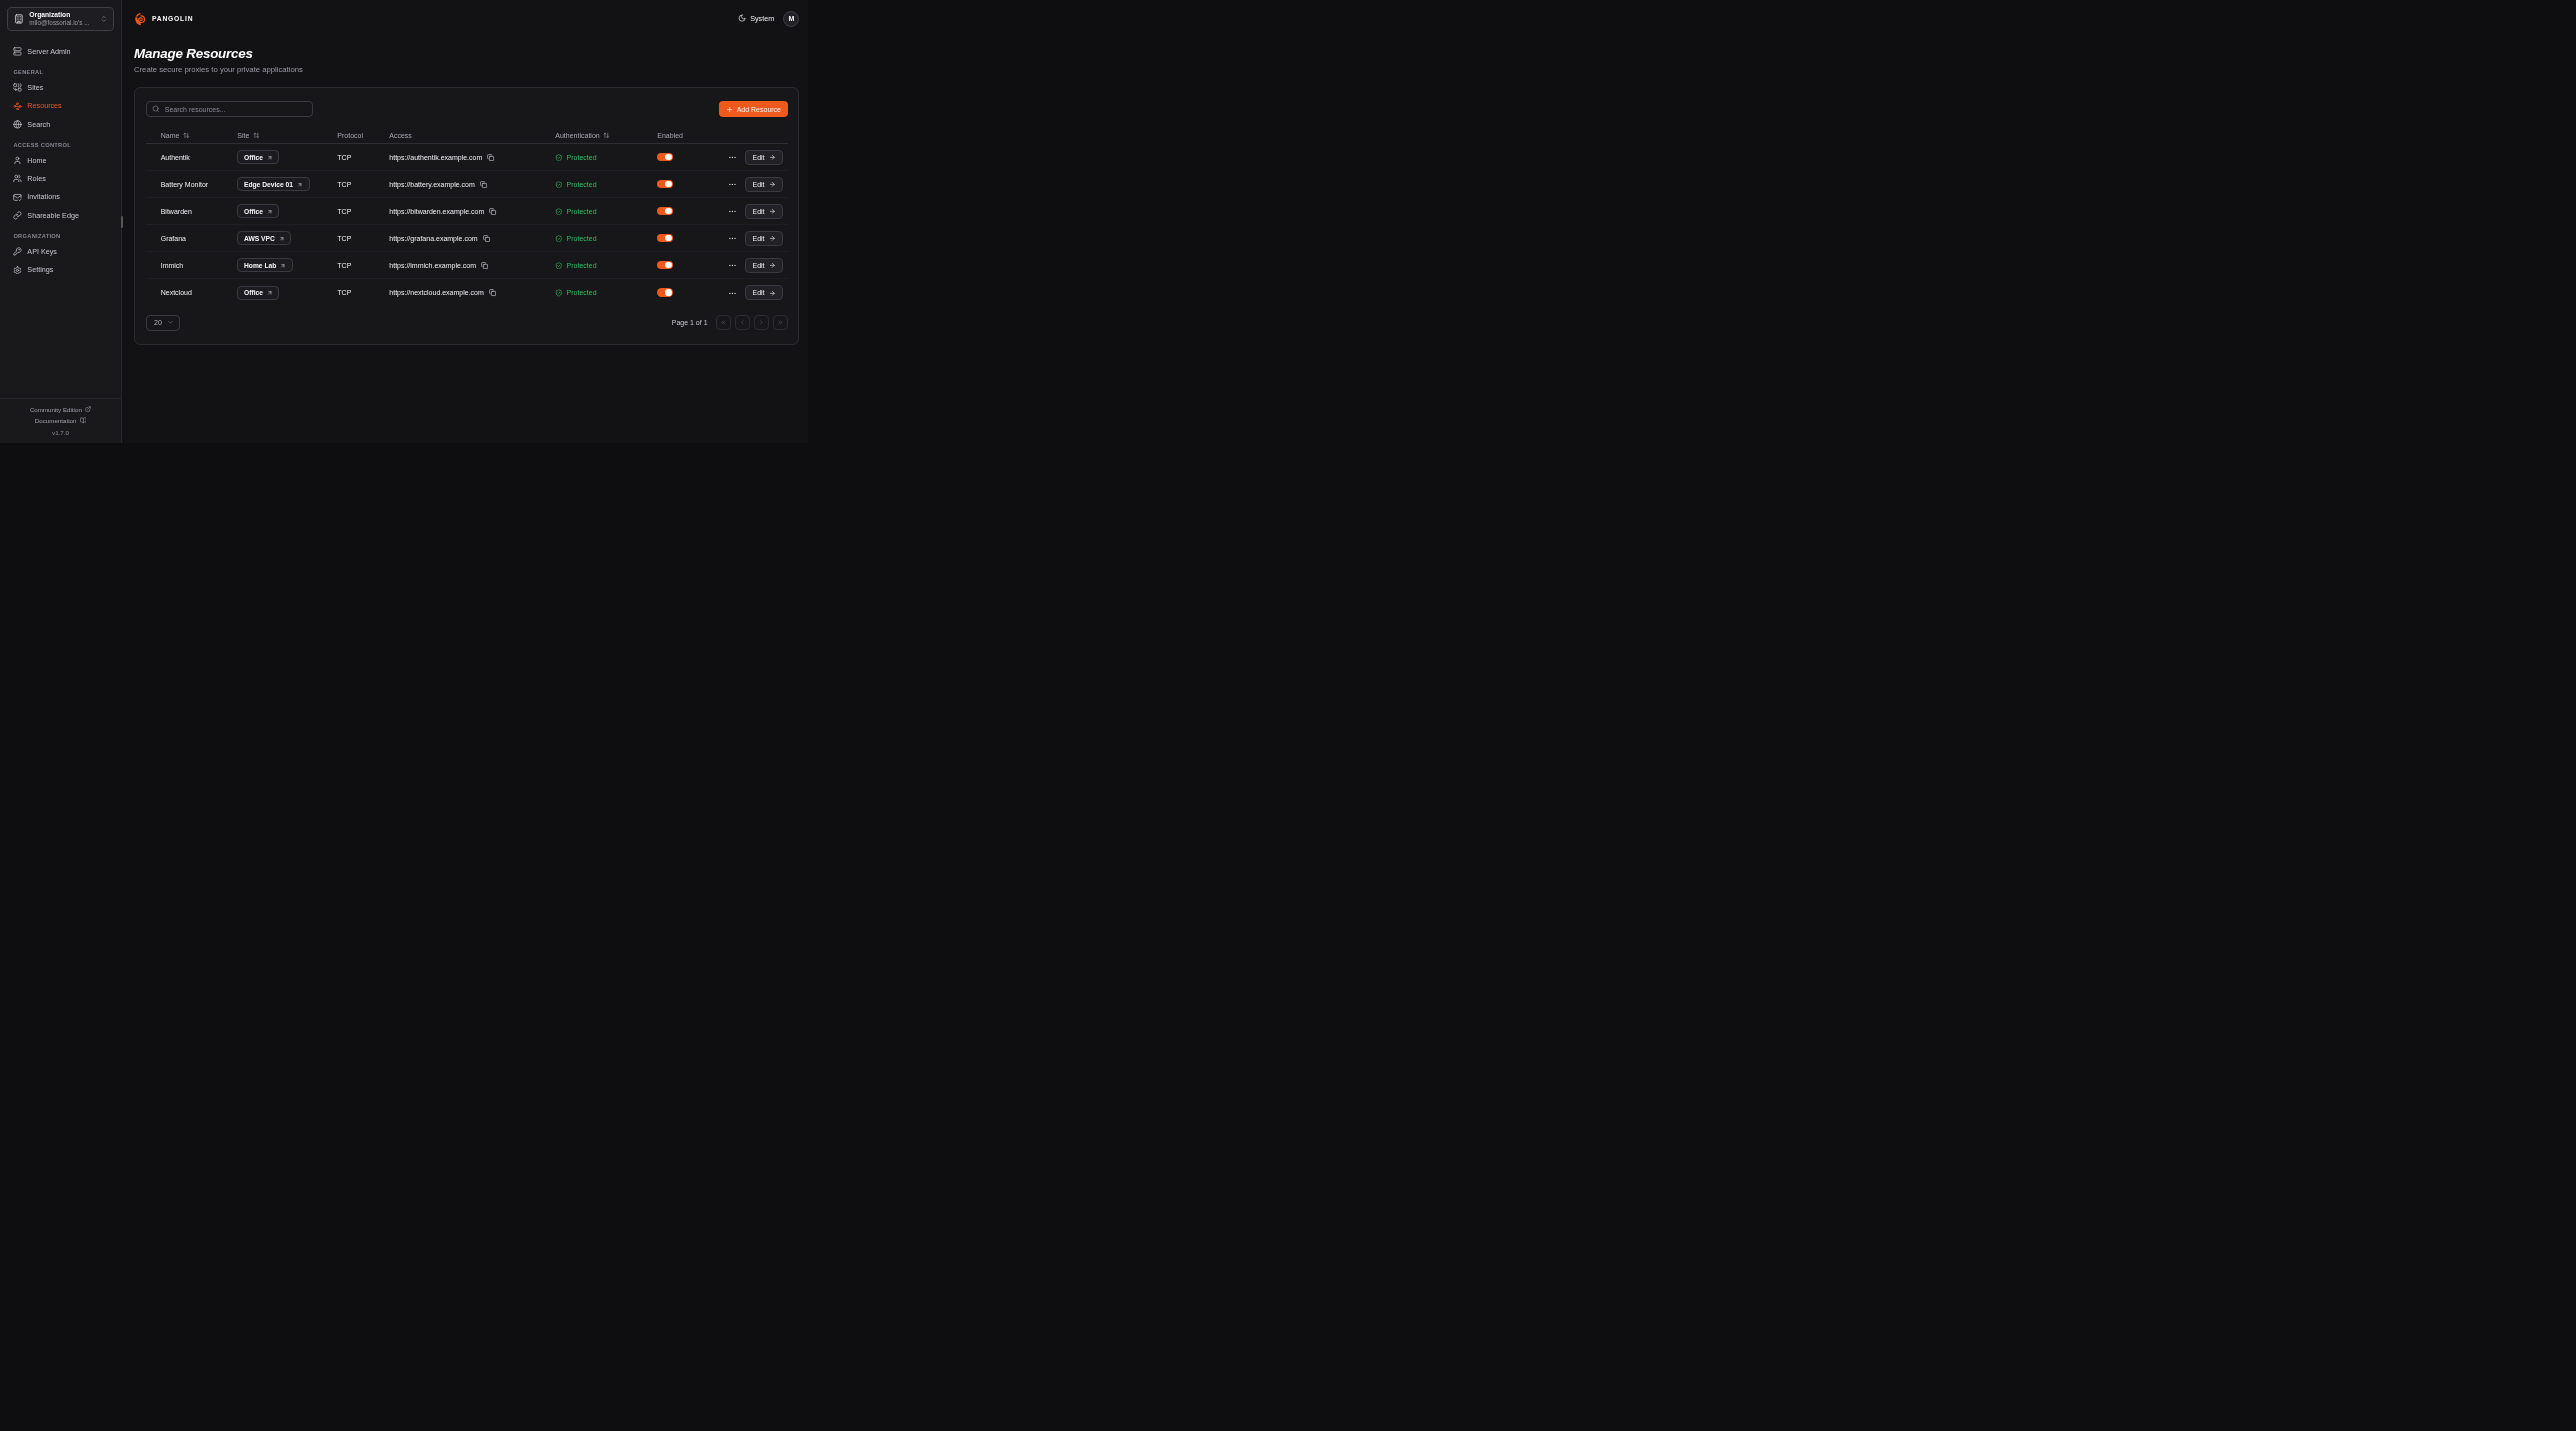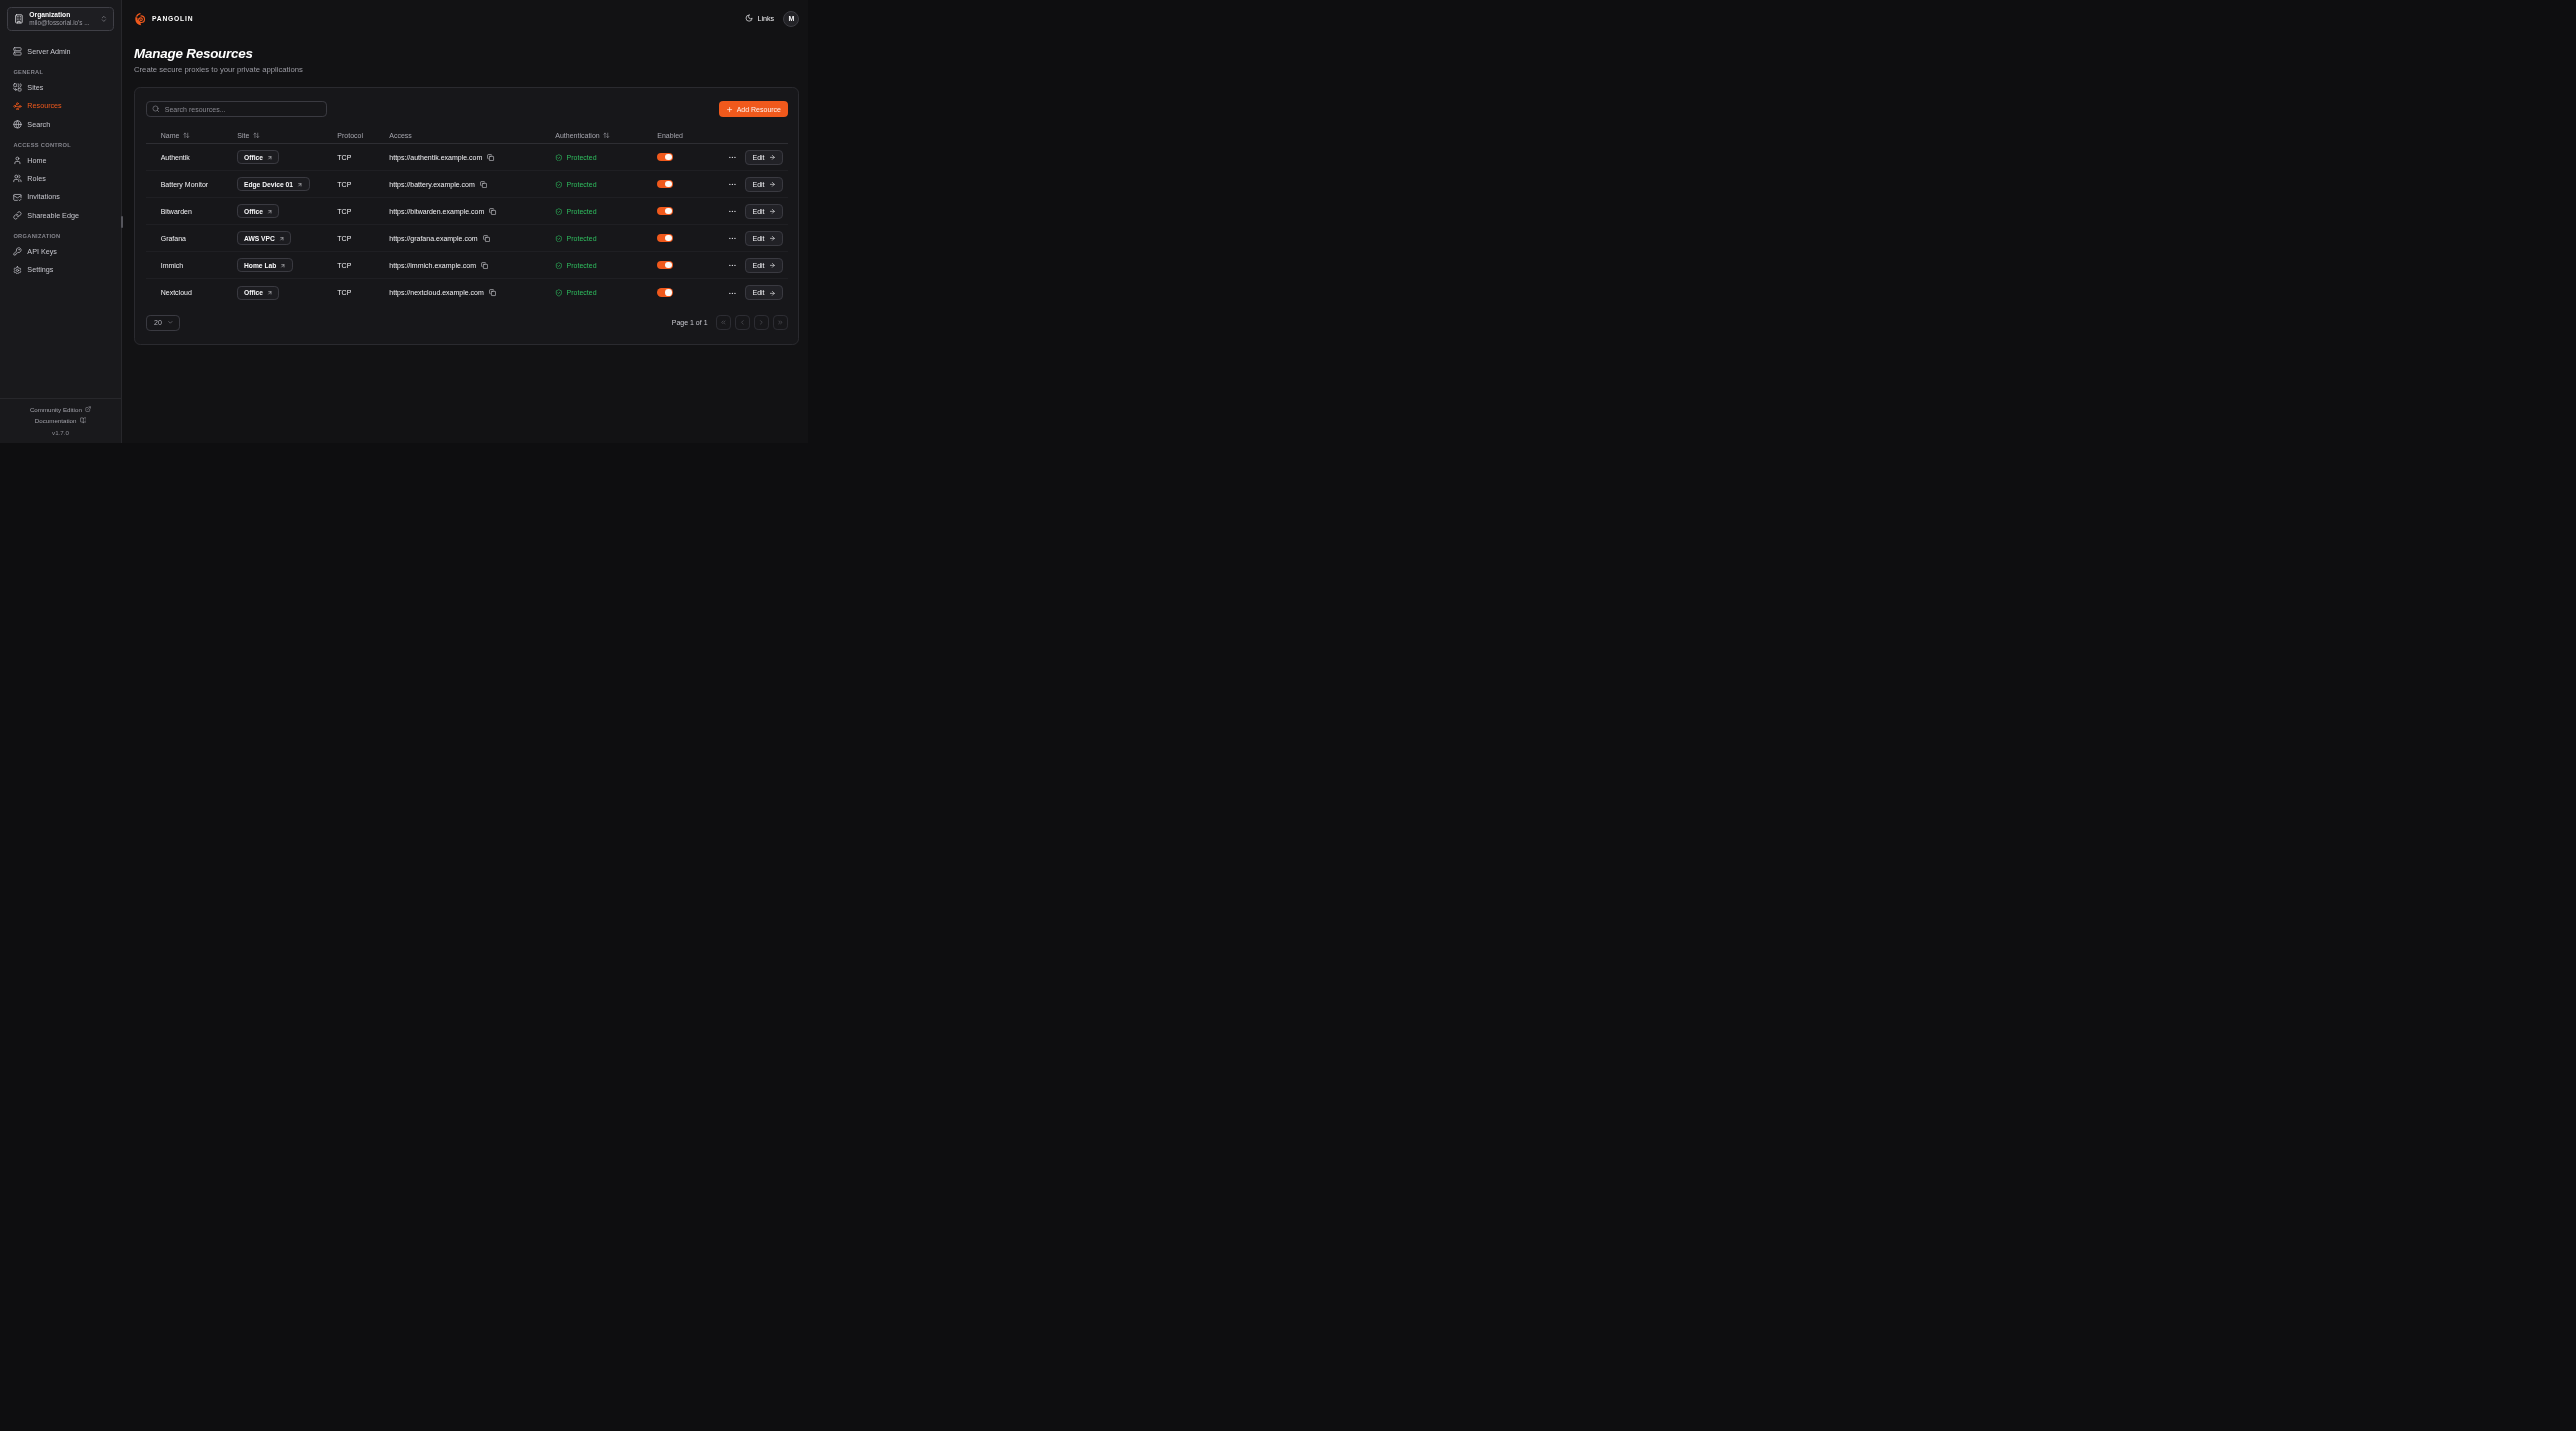--- a/index.html
+++ b/index.html
@@ -40,21 +40,21 @@
   .theme-btn svg { width:8.2px; height:8.2px; stroke:#F2F2F5; }
   .avatar { width:16px; height:16px; border-radius:50%; background:#232327; border:0.5px solid #3C3C42; display:flex; align-items:center; justify-content:center; font-size:7px; font-weight:700; color:#FAFAFC; cursor:pointer; }
 
   .page-head { margin-top:9.3px; }
   .page-title { font-size:13.4px; font-weight:700; letter-spacing:-0.2px; color:#FFFFFF;font-style:italic; }
   .page-subtitle { margin-top:4.1px; font-size:7.7px; color:#9B9BA3; }
 
   
   .card { margin-top:12.4px; background:#17171A; border:0.5px solid #2A2A2F; border-radius:6.2px; padding:13.4px 10.8px 13.4px 11.3px; }
   .card-toolbar { display:flex; align-items:center; justify-content:space-between; }
-  .search-box { position:relative; width:181px; }
+  .search-box { position:relative; width:167px; }
   .search-box svg { position:absolute; left:5.7px; top:4.1px; width:7.7px; height:7.7px; stroke:#8A8A92; }
   .search-box input { width:100%; height:16px; background:transparent; border:0.5px solid #3A3A41; border-radius:4.1px; padding:0 5.2px 0 17.5px; font-size:7px; color:#E8E8EC; font-family:"Liberation Sans", sans-serif; outline:none; }
   .search-box input::placeholder { color:#8A8A92; }
   .add-btn { height:16px; display:flex; align-items:center; gap:3.6px; padding:0 6.7px; background:#F0591C; border:none; border-radius:4.1px; color:#FBF5F1; font-size:7px; font-weight:500; cursor:pointer; font-family:"Liberation Sans", sans-serif; }
   .add-btn svg { width:7.2px; height:7.2px; stroke:#FBF5F1; }
 
   
   .table { margin-top:10.3px; }
   .tr { display:grid; grid-template-columns:91px 100px 52px 166px 102px 71px 1fr; align-items:center; }
   .thead { height:17px; border-bottom:0.5px solid #2E2E33; color:#A6A6AE; font-size:7px; }
@@ -336,21 +336,21 @@
           <path d="M16 9 C20.5 9 24 12 24 16.5 C24 21 20.5 24 16.5 24 C13 24 10.5 21.5 10.5 18.5 C10.5 15.5 13 13.5 15.5 13.5 C17.5 13.5 19 15 19 16.8 C19 18.3 17.8 19.5 16.3 19.5 C15.2 19.5 14.3 18.7 14.3 17.6" fill="none" stroke="#F0591C" stroke-width="2.6" stroke-linecap="round"></path>
           <circle cx="21.5" cy="10.5" r="1.3" fill="#F0591C"></circle>
         </svg>
         <span class="brand-name">PANGOLIN</span>
       </div>
       <div class="top-right">
         <div class="theme-btn">
           <svg viewBox="0 0 24 24">
               <use href="#i-moon"></use>
             </svg>
-          <span>Links</span>
+          <span>System</span>
         </div>
         <div class="avatar">
           <span>M</span>
         </div>
       </div>
     </header>
 
     <div class="page-head">
       <h1 class="page-title">Manage Resources</h1>
       <p class="page-subtitle">Create secure proxies to your private applications</p>

